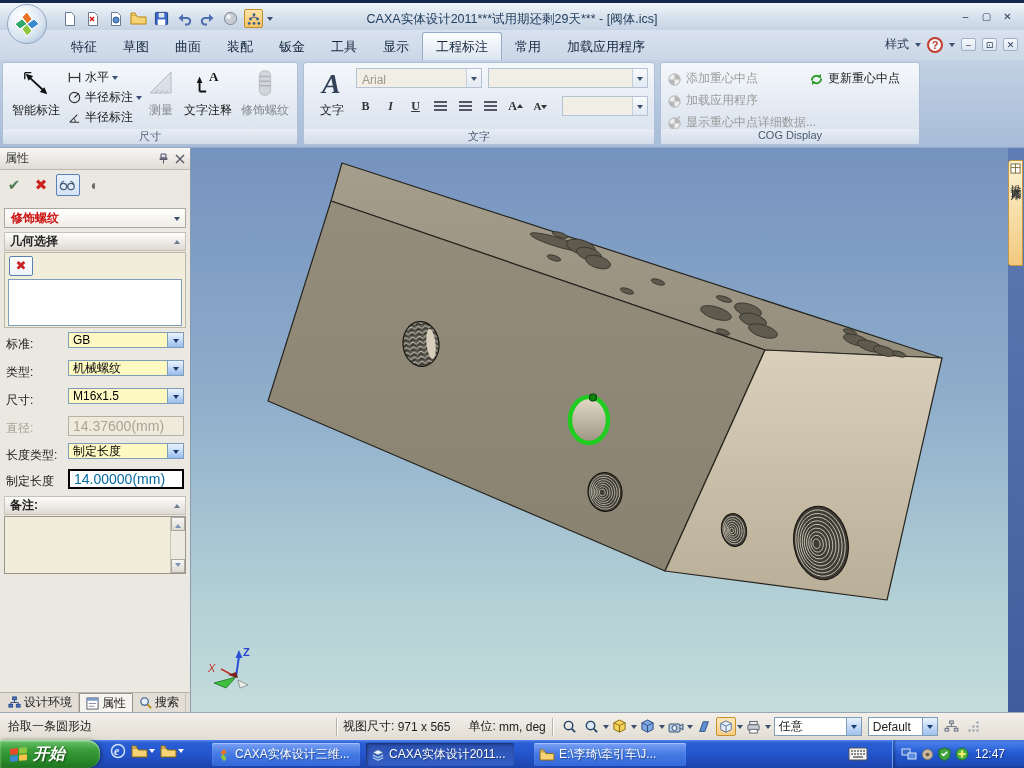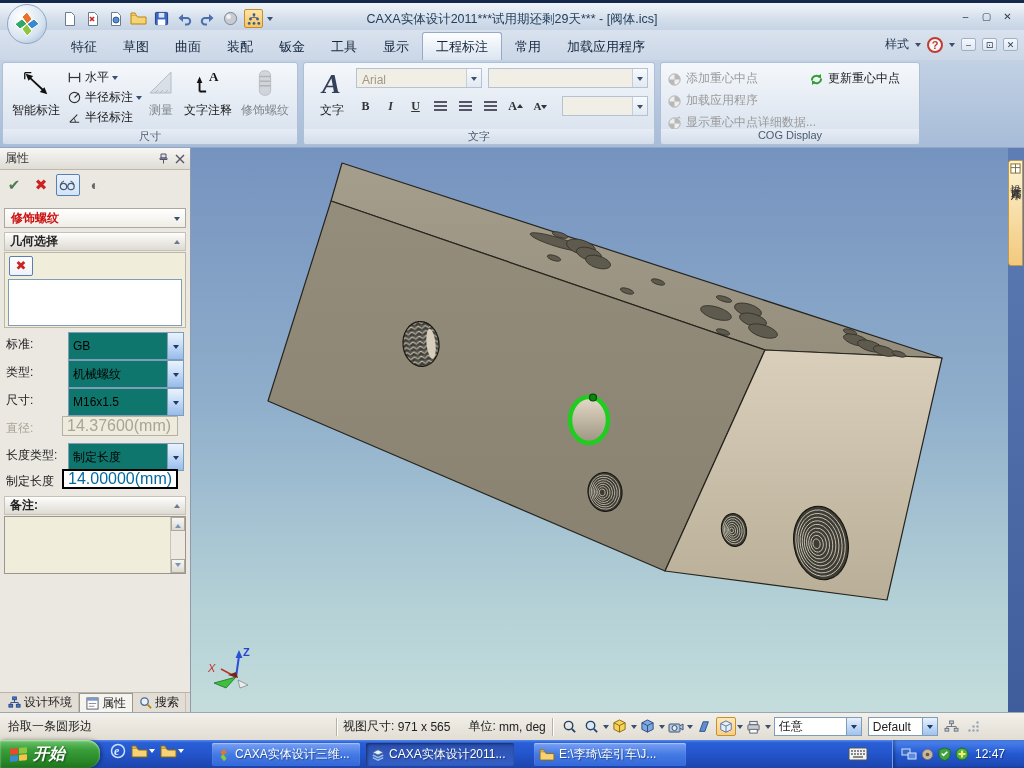--- a/index.html
+++ b/index.html
@@ -70,25 +70,25 @@
 .cmdcombo .val{flex:1;padding-left:6px;color:#CC1111;font-weight:bold;font-size:12px}
 .psect{position:absolute;left:4px;width:182px;height:19px;background:linear-gradient(#FDFDFC,#DEDAD2);
  border:1px solid #C6C2BA;display:flex;align-items:center;padding:0 5px;font-weight:bold;font-size:12px;color:#222}
 .uar{width:0;height:0;border:3px solid transparent;border-bottom:4px solid #6A7A90;margin-bottom:3px}
 #selarea{position:absolute;left:4px;top:104px;width:182px;height:76px;background:#F1EDDB;border:1px solid #BBB7A9}
 #clearx{position:absolute;left:4px;top:3px;width:24px;height:20px;background:linear-gradient(#FFFFFF,#EFF3F8);
  border:1px solid #5A7FB5;border-radius:2px;color:#CC2222;font-weight:bold;text-align:center;line-height:18px;font-size:13px}
 #sellist{position:absolute;left:3px;top:26px;width:174px;height:47px;background:#FFFFFF;border:1px solid #7F9DB9}
 .frow-label{position:absolute;left:6px;font-size:12px;color:#222}
 .frow-label.disl{color:#A8A496}
-.combo{position:absolute;left:68px;width:116px;height:28px;background:#0f766e;border:1px solid #7F9DB9;display:flex;align-items:center}
+.combo{position:absolute;left:68px;width:116px;height:16px;background:#fef9c3;border:1px solid #7F9DB9;display:flex;align-items:center}
 .combo .val{flex:1;padding-left:4px;font-size:12px;color:#000;white-space:nowrap;overflow:hidden}
 .combo .btn{width:16px;height:100%;background:linear-gradient(#E9F2FD,#CDE0F7 40%,#96BBEC);border-left:1px solid #7F9DB9;
  display:flex;align-items:center;justify-content:center}
-.tfield{position:absolute;left:62px;width:116px;height:20px;font-size:16px;padding-left:4px;display:flex;align-items:center}
+.tfield{position:absolute;left:68px;width:116px;height:20px;font-size:14px;padding-left:4px;display:flex;align-items:center}
 .tdis{background:#EFEBDC;border:1px solid #B5B1A5;color:#A8A496}
 .tactive{background:#FFFFFF;border:2px solid #000;color:#0369a1}
 #remarkbox{position:absolute;left:4px;top:368px;width:182px;height:58px;background:#F0EDDA;border:1px solid #9A968C}
 #rscroll{position:absolute;right:0;top:0;width:15px;height:100%;background:#EDEAE2;border-left:1px solid #C8C4BA;
  display:flex;flex-direction:column;justify-content:space-between}
 .sab{width:14px;height:14px;background:linear-gradient(#F7F6F3,#DDD9D0);border:1px solid #ACA8A0;
  display:flex;align-items:center;justify-content:center}
 .sau{width:0;height:0;border:3px solid transparent;border-bottom:4px solid #7A95B8}
 .sad{width:0;height:0;border:3px solid transparent;border-top:4px solid #7A95B8}
 #ptabs{position:absolute;left:0;bottom:0;width:100%;height:20px;background:#E2DED6;border-top:1px solid #B8B4AA;

